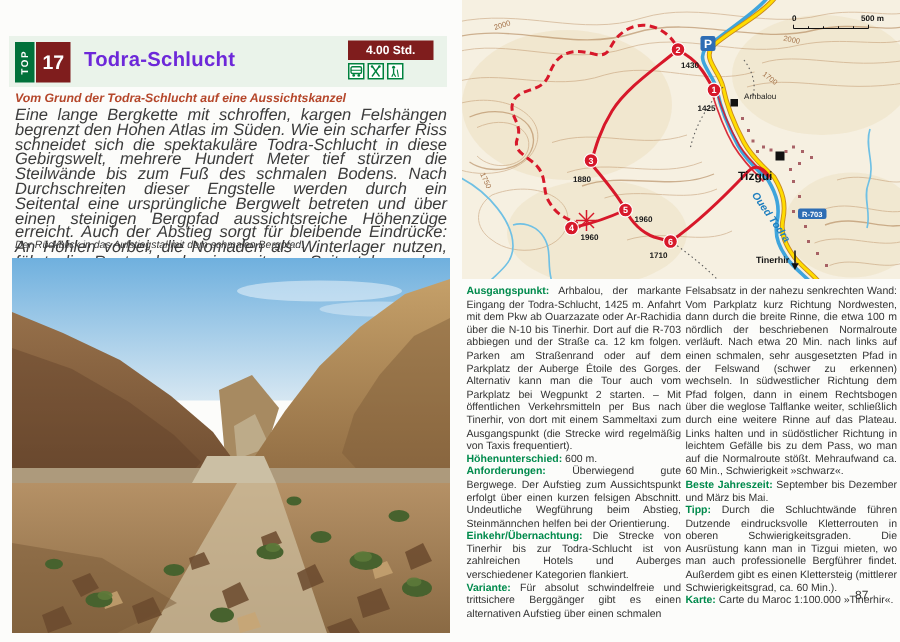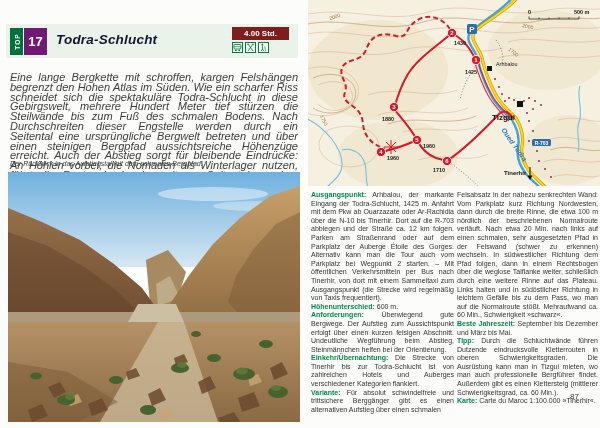--- a/index.html
+++ b/index.html
@@ -3,24 +3,24 @@
 <meta charset="utf-8">
 <style>
   html,body{margin:0;padding:0;background:#e8e8e8;}
   .page{position:relative;width:600px;height:428px;background:#fcfcfa;overflow:hidden;
         font-family:"Liberation Sans",sans-serif;color:#3a3a3a;}
   
   .head-band{position:absolute;left:6px;top:24px;width:292px;height:34px;background:#eaf3ea;}
   .top-badge{position:absolute;left:10px;top:28px;width:13px;height:27px;background:#00713a;}
   .top-badge span{position:absolute;left:-6px;top:10px;display:block;transform:rotate(-90deg);
         color:#fff;font-size:6.5px;font-weight:bold;letter-spacing:1px;width:26px;text-align:center;}
-  .num-badge{position:absolute;left:24px;top:28px;width:23px;height:27px;background:#701a75;
+  .num-badge{position:absolute;left:24px;top:28px;width:23px;height:27px;background:#7f1d1d;
         color:#fff;font-weight:bold;font-size:13px;text-align:center;line-height:27px;}
   .tour-title{position:absolute;left:56px;top:32px;font-size:13.5px;font-weight:bold;
-        font-style:italic;color:#0f172a;letter-spacing:.2px;}
+        color:#6d28d9;letter-spacing:.2px;}
   .dur-badge{position:absolute;left:232px;top:27px;width:57px;height:13px;background:#7f1d1d;
         color:#fff;font-weight:bold;font-size:8px;text-align:center;line-height:13px;}
   .icon-row{position:absolute;left:232px;top:42px;display:flex;gap:2px;}
   .icon-box{width:11px;height:11px;background:#fff;border:1px solid #00813e;display:flex;
         align-items:center;justify-content:center;box-sizing:border-box;}
   
   .subtitle{position:absolute;left:10px;top:61px;width:288px;font-size:8.2px;font-weight:bold;
         font-style:italic;color:#b5472b;}
   .intro{position:absolute;left:10px;top:73px;width:288px;font-size:11px;font-style:italic;
         line-height:9.8px;text-align:justify;color:#3c3c3c;}
@@ -69,20 +69,21 @@
       <svg width="9" height="9" viewBox="0 0 9 9">
           <circle cx="3.4" cy="1.8" r="1" fill="#00813e"></circle>
           <line x1="3.4" y1="2.8" x2="3.4" y2="5.8" stroke="#00813e" stroke-width="0.9"></line>
           <line x1="3.4" y1="5.8" x2="2.2" y2="8.2" stroke="#00813e" stroke-width="0.8"></line>
           <line x1="3.4" y1="5.8" x2="4.8" y2="8.2" stroke="#00813e" stroke-width="0.8"></line>
           <line x1="5.8" y1="3.4" x2="6.6" y2="8.2" stroke="#00813e" stroke-width="0.7"></line>
         </svg>
     </div>
   </div>
 
+  <div class="subtitle">Vom Grund der Todra-Schlucht auf eine Aussichtskanzel</div>
   <div class="intro">Eine lange Bergkette mit schroffen, kargen Felshängen begrenzt den Hohen Atlas im Süden. Wie ein scharfer Riss schneidet sich die spektakuläre Todra-Schlucht in diese Gebirgswelt, mehrere Hundert Meter tief stürzen die Steilwände bis zum Fuß des schmalen Bodens. Nach Durchschreiten dieser Engstelle werden durch ein Seitental eine ursprüngliche Bergwelt betreten und über einen steinigen Bergpfad aussichtsreiche Höhenzüge erreicht. Auch der Abstieg sorgt für bleibende Eindrücke: An Höhlen vorbei, die Nomaden als Winterlager nutzen, führt die Route durch ein weiteres Seitental zu dem Oasendorf Tizgui.</div>
   <div class="caption">Der Rückblick in das Aufstiegstal mit dem schmalen Bergpfad.</div>
 
   <svg class="photo" viewBox="0 0 292 250" preserveAspectRatio="none">
     <defs>
       <linearGradient id="sky" x1="0" y1="0" x2="0" y2="1">
         <stop offset="0" stop-color="#6fb0de"></stop>
           <stop offset="1" stop-color="#d6e7f2"></stop>
       </linearGradient>
       <linearGradient id="mtR" x1="0" y1="0" x2="0" y2="1">

